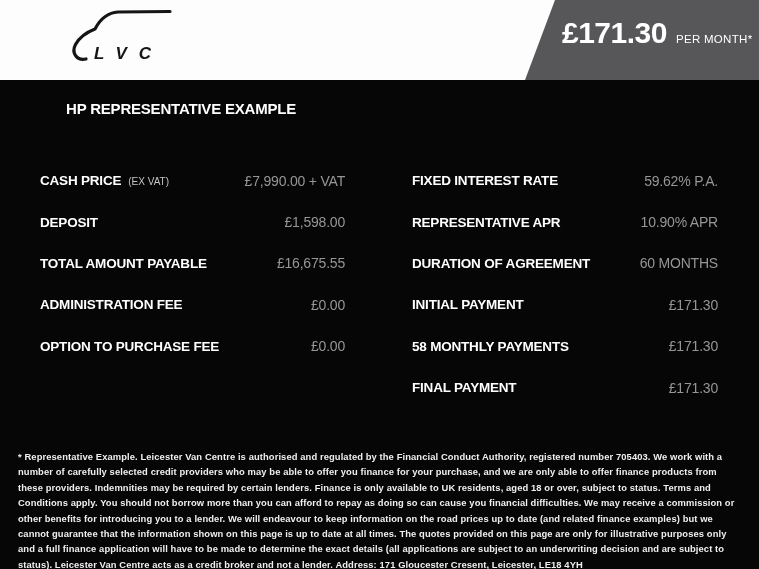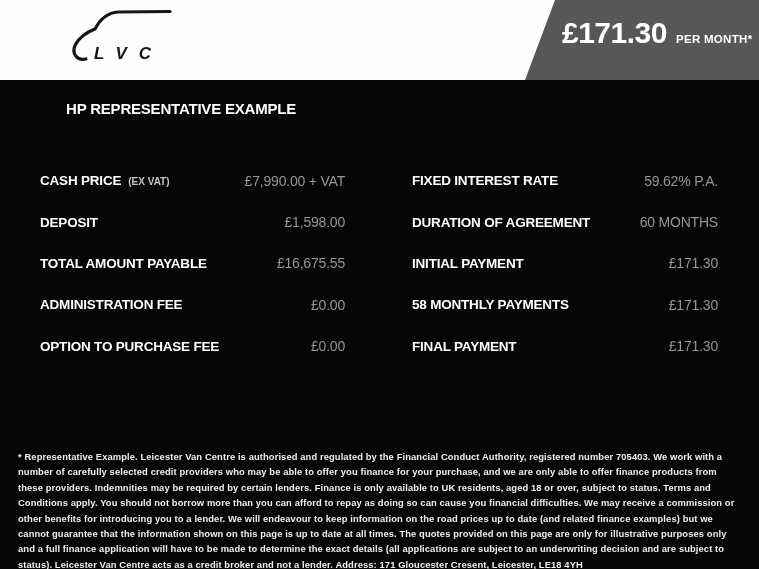--- a/index.html
+++ b/index.html
@@ -21,21 +21,21 @@
     position:absolute; right:0; top:0; width:234px; height:80px;
     background:#57575a;
     -webkit-clip-path:polygon(30px 0, 100% 0, 100% 100%, 0 100%);
     clip-path:polygon(30px 0, 100% 0, 100% 100%, 0 100%);
   }
   .price-line {
     position:absolute; left:37px; top:16px; white-space:nowrap;
     color:#ffffff;
   }
   .price-amount { font-size:30px; font-weight:bold; letter-spacing:-0.5px; }
-  .price-suffix { font-size:11.5px; font-weight:bold; margin-left:9px; letter-spacing:0.3px; }
+  .price-suffix { font-size:11.5px; font-weight:normal; margin-left:9px; letter-spacing:0.3px; }
 
   
   .page-title {
     position:absolute; left:19px; top:100px;
     color:#ffffff; font-size:15px; font-weight:bold; letter-spacing:-0.2px;
     white-space:nowrap;
     margin-left:47px;
   }
 
   .fin-col { position:absolute; top:160px; }
@@ -43,21 +43,21 @@
   .fin-col.right { left:412px; width:306px; }
 
   .fin-row {
     height:41.4px; display:flex; justify-content:space-between;
     align-items:center; white-space:nowrap;
   }
   .fin-label {
     color:#ffffff; font-size:13.5px; font-weight:bold; letter-spacing:-0.2px;
   }
   .fin-note {
-    color:#c4c4c4; font-size:10px; font-weight:bold; margin-left:7px; letter-spacing:0;
+    color:#c4c4c4; font-size:10px; font-weight:normal; margin-left:7px; letter-spacing:0;
   }
   .fin-value {
     color:#969696; font-size:14px; font-weight:normal; letter-spacing:-0.2px;
   }
 
   .disclaimer {
     position:absolute; left:18px; top:449px; width:724px;
     color:#efefef; font-size:9.4px; font-weight:bold; line-height:15.4px;
     letter-spacing:0.1px; text-align:left;
   }
@@ -105,20 +105,24 @@
       <span class="fin-value">£0.00</span>
     </div>
   </div>
 
   <div class="fin-col right">
     <div class="fin-row">
       <span class="fin-label">FIXED INTEREST RATE</span>
       <span class="fin-value">59.62% P.A.</span>
     </div>
     <div class="fin-row">
+      <span class="fin-label">REPRESENTATIVE APR</span>
+      <span class="fin-value">10.90% APR</span>
+    </div>
+    <div class="fin-row">
       <span class="fin-label">DURATION OF AGREEMENT</span>
       <span class="fin-value">60 MONTHS</span>
     </div>
     <div class="fin-row">
       <span class="fin-label">INITIAL PAYMENT</span>
       <span class="fin-value">£171.30</span>
     </div>
     <div class="fin-row">
       <span class="fin-label">58 MONTHLY PAYMENTS</span>
       <span class="fin-value">£171.30</span>

